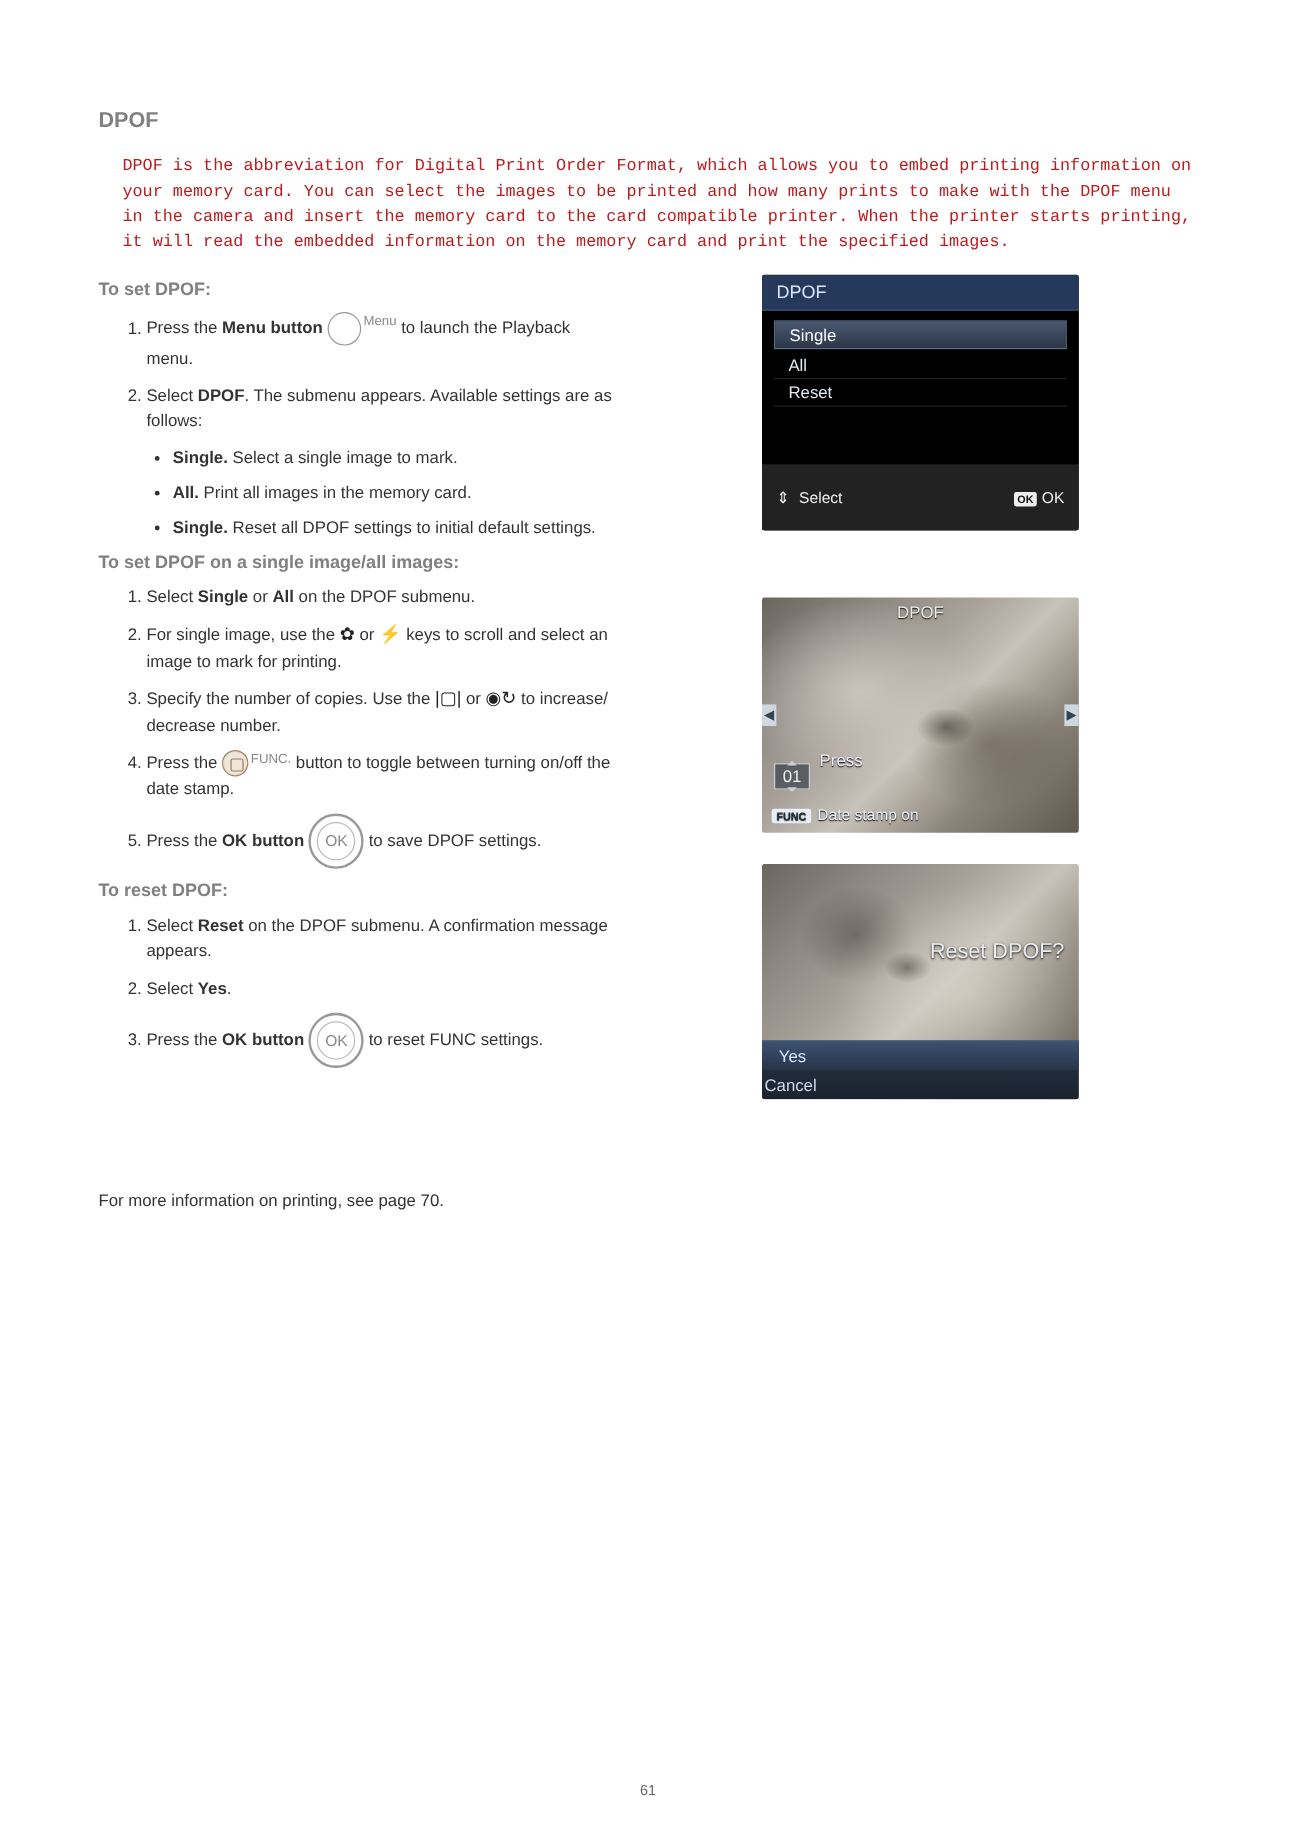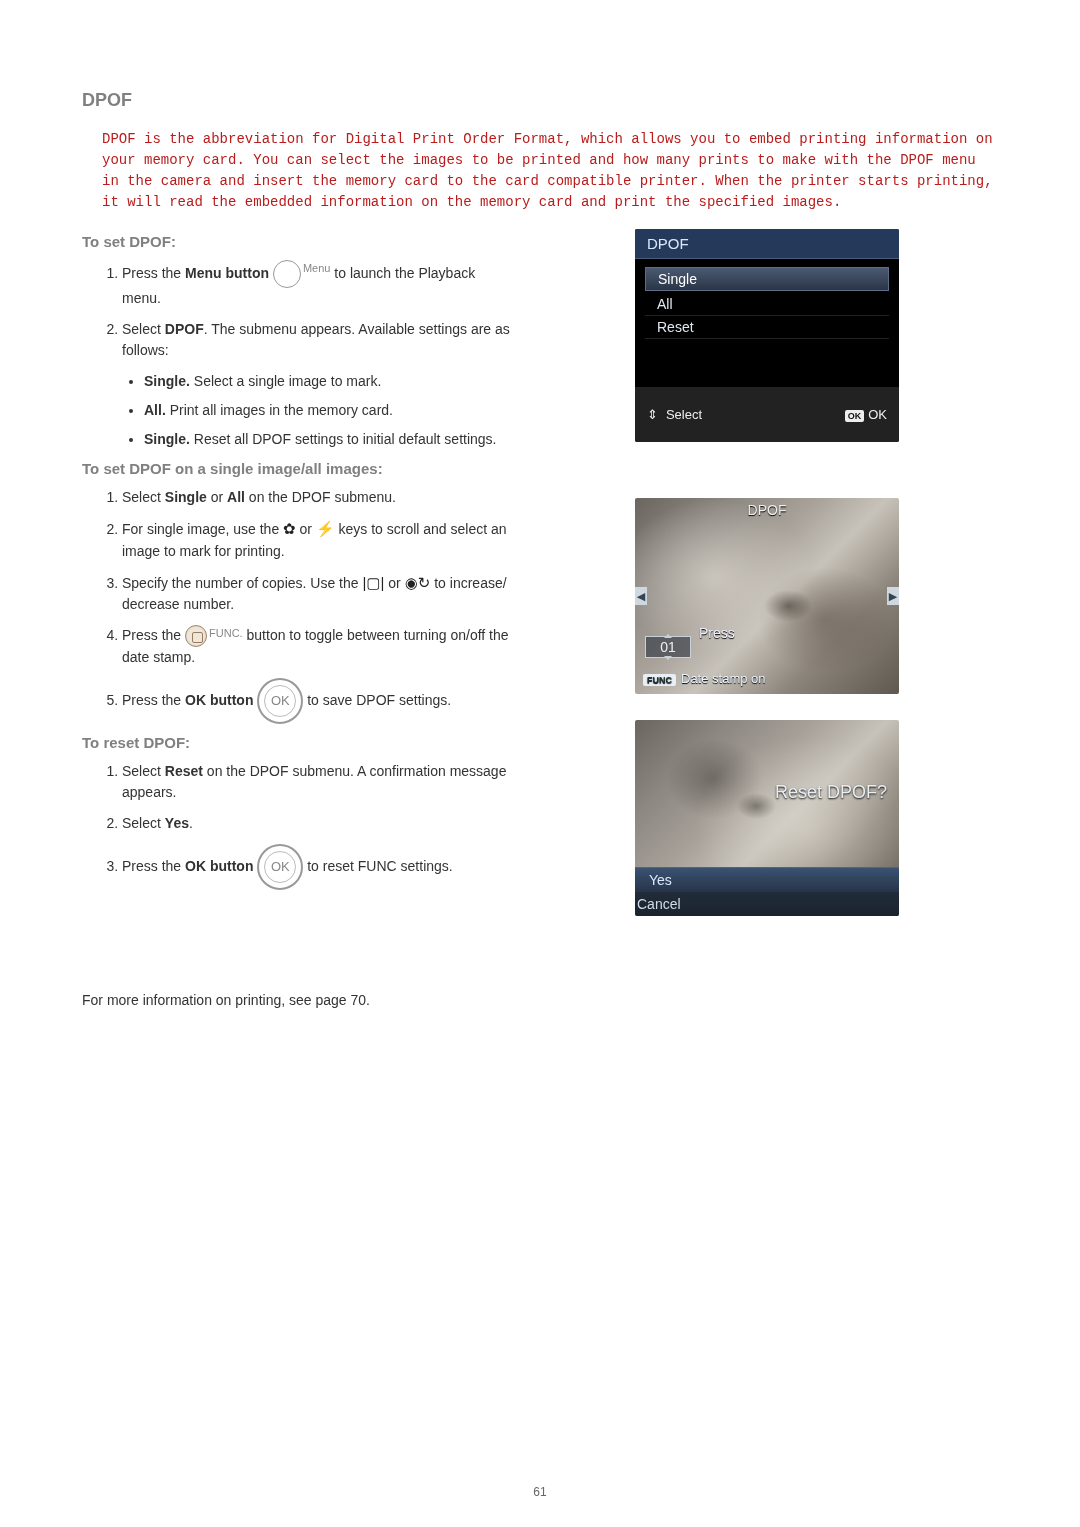--- a/index.html
+++ b/index.html
@@ -194,21 +194,21 @@
     }
     .cat-arrows-l { left:0; }
     .cat-arrows-r { right:0; }
     .copies-box {
       position:absolute;
       left:10px; bottom:36px;
       display:flex;
       align-items:center;
     }
     .copies-num {
-      width:46px;
+      width:30px;
       border:1px solid #c8d0d8;
       background:rgba(40,48,60,0.6);
       color:#eee;
       text-align:center;
       font-size:14px;
       padding:2px 0;
       position:relative;
       margin-top:28px;
     }
     .copies-num::before {

